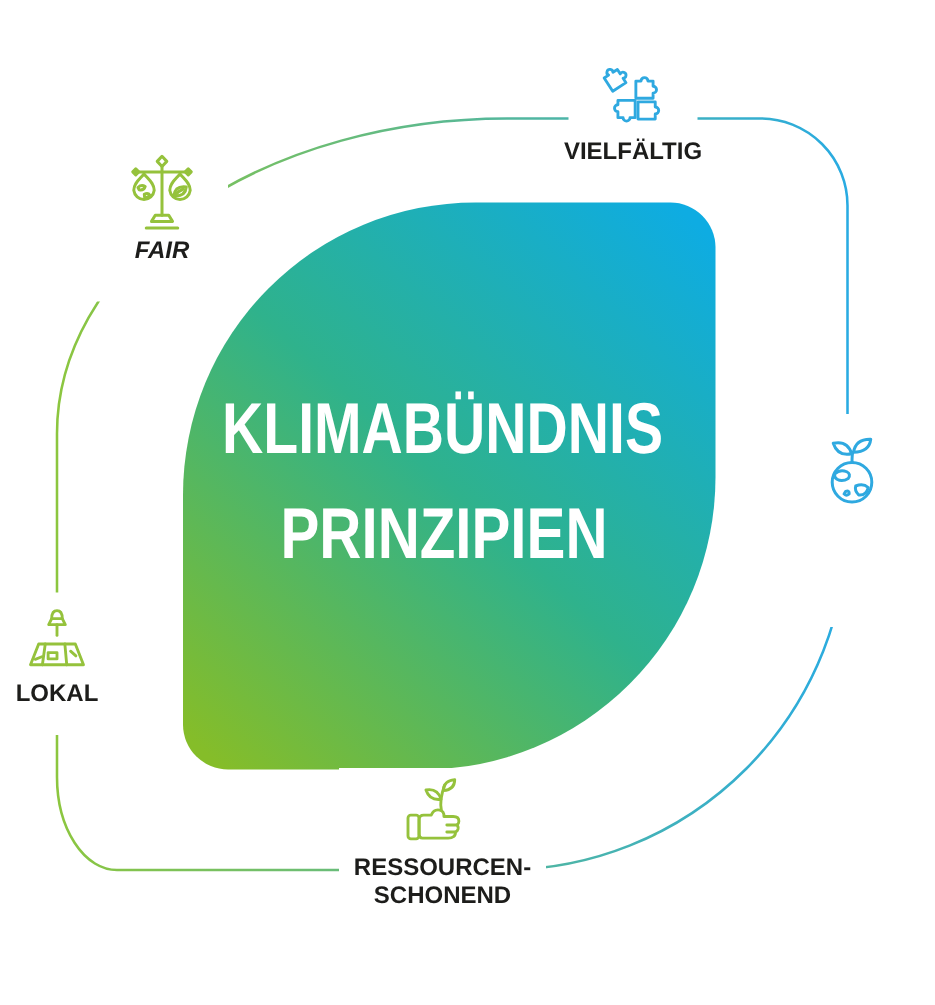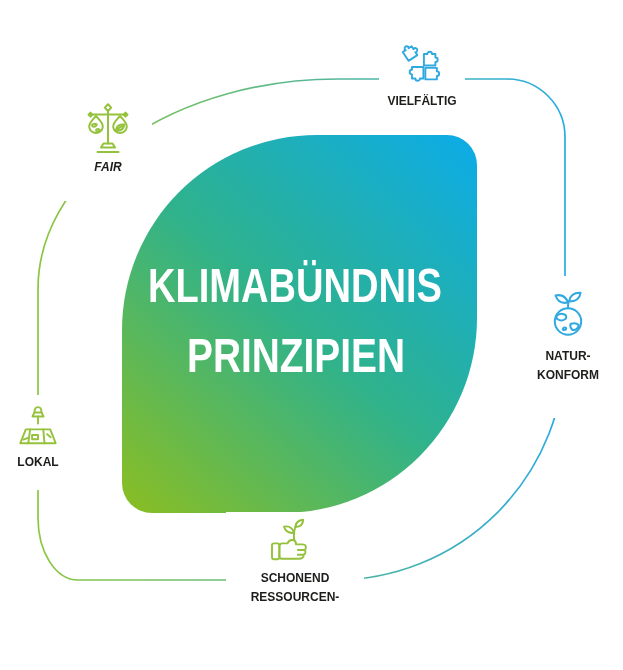--- a/index.html
+++ b/index.html
@@ -8,21 +8,21 @@
     font-family:"Liberation Sans",sans-serif;
   }
   .main-svg{position:absolute;left:0;top:0;z-index:1;}
   .main-svg text{font-family:"Liberation Sans",sans-serif;font-weight:700;}
   .principle{
     position:absolute;z-index:2;background:#ffffff;
     display:flex;flex-direction:column;align-items:center;
   }
   .principle .labels{display:flex;flex-direction:column;align-items:center;}
   .label{
-    font-weight:700;font-size:12px;line-height:19px;color:#1d1d1b;
+    font-weight:700;font-size:16px;line-height:19px;color:#1d1d1b;
     white-space:nowrap;text-align:center;letter-spacing:0;
   }
   .icon{flex:0 0 auto;display:block;}
   .icon path,.icon rect,.icon circle{
     fill:none;stroke:currentColor;stroke-width:2;stroke-linecap:round;stroke-linejoin:round;
   }
   
   .p-fair       {left:64px; top:92px;  width:88px;  height:99px;  padding-top:10px;font-style:italic;}
   .p-fair .icon {margin-bottom:2px;}
   .p-viel       {left:379px;top:36px;  width:86px;  height:86px;  padding-top:8px;}
@@ -110,39 +110,35 @@
   <div class="principle p-natur" style="color: rgb(47, 169, 224);">
     <svg class="icon" width="50" height="50" viewBox="0 0 50 50">
       <circle cx="25" cy="31.5" r="13.2"></circle>
       <path d="M13.5 26 Q17 22.5 21.5 24.5 Q24.5 26 22.5 29 Q18.5 31.5 15 29.5 Q12.8 28 13.5 26 Z" stroke-width="1.5"></path>
       <path d="M27.5 34 Q32.5 32 35.8 35 Q34.5 40.5 29.5 40 Q26.5 37 27.5 34 Z" stroke-width="1.5"></path>
       <path d="M20.8 37.6 Q23.4 36.8 23.1 39.2 Q21 41 19.7 39.3 Z" stroke-width="1.5"></path>
       <path d="M25 18.3 C25 15.5 25 13.5 25.5 11.5"></path>
       <path d="M24.8 12.5 Q15.5 14.5 12.5 5.5 Q22 3.5 24.8 12.5 Z"></path>
       <path d="M26 11.5 Q27.5 2.5 37.5 2.8 Q36.5 11.5 26 11.5 Z"></path>
     </svg>
-    <div class="labels">
-      <div class="label">NATUR-</div>
-      <div class="label">KONFORM</div>
-    </div>
   </div>
 
   <div class="principle p-ress" style="color: rgb(149, 194, 60);">
     <svg class="icon" width="54" height="46" viewBox="0 0 56 48">
       <rect x="4" y="26.5" width="7.6" height="16.5" rx="2"></rect>
       <path d="M14 42.5 Q11.8 42.5 11.8 40 V29.5 Q11.8 26.5 15 26.5 H20.2 Q21.8 22.3 26 23 Q29.2 23.6 29 27.5 H35.5 Q39.4 27.5 39.4 30.8 Q39.4 32.6 38 33.4 Q39.2 34.4 38.8 36.2 Q38.4 37.8 36.9 38.3 Q37.3 40.3 35.8 41.4 Q34.4 42.6 31.5 42.5 Z"></path>
       <path d="M31 33.4 H38" stroke-width="1.5"></path>
       <path d="M31 38.3 H36.9" stroke-width="1.5"></path>
       <path d="M27.2 23 C26 17 27.5 11 29.5 5.5"></path>
       <path d="M27 15.5 Q19 16.5 16.5 9 Q24.5 7.5 27 15.5 Z"></path>
       <path d="M28.6 9.5 Q28.8 2.5 36.5 1.8 Q36.5 9 28.6 9.5 Z"></path>
     </svg>
     <div class="labels">
+      <div class="label">RESSOURCEN-</div>
       <div class="label">SCHONEND</div>
-      <div class="label">RESSOURCEN-</div>
     </div>
   </div>
 
   <div class="principle p-lokal" style="color: rgb(149, 194, 60);">
     <svg class="icon" width="42" height="44" viewBox="0 0 44 46">
       <path d="M18.3 8.8 Q18.3 3.2 22 3.2 Q25.7 3.2 25.7 8.8 Z"></path>
       <path d="M18.3 8.8 L16.2 13 H27.8 L25.7 8.8"></path>
       <path d="M22 13 V20.5"></path>
       <path d="M3.5 41 L9.2 26.5 H34.8 L40.5 41 Z"></path>
       <path d="M13.8 26.5 L11.8 41" stroke-width="1.5"></path>

